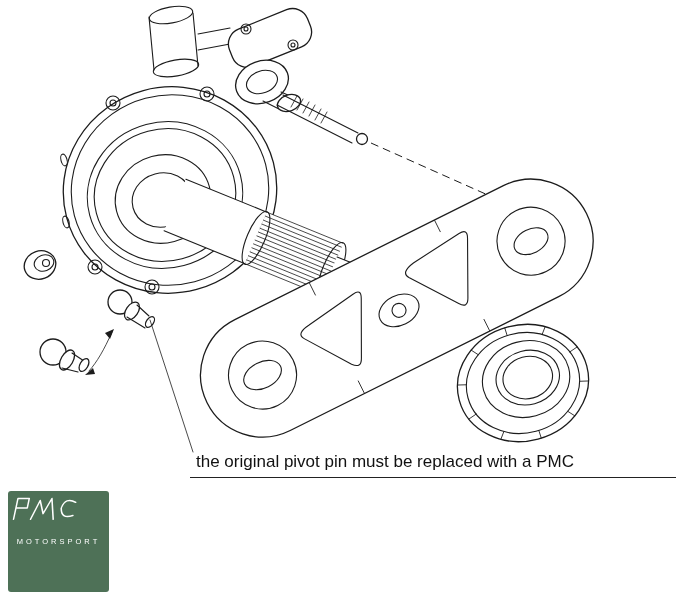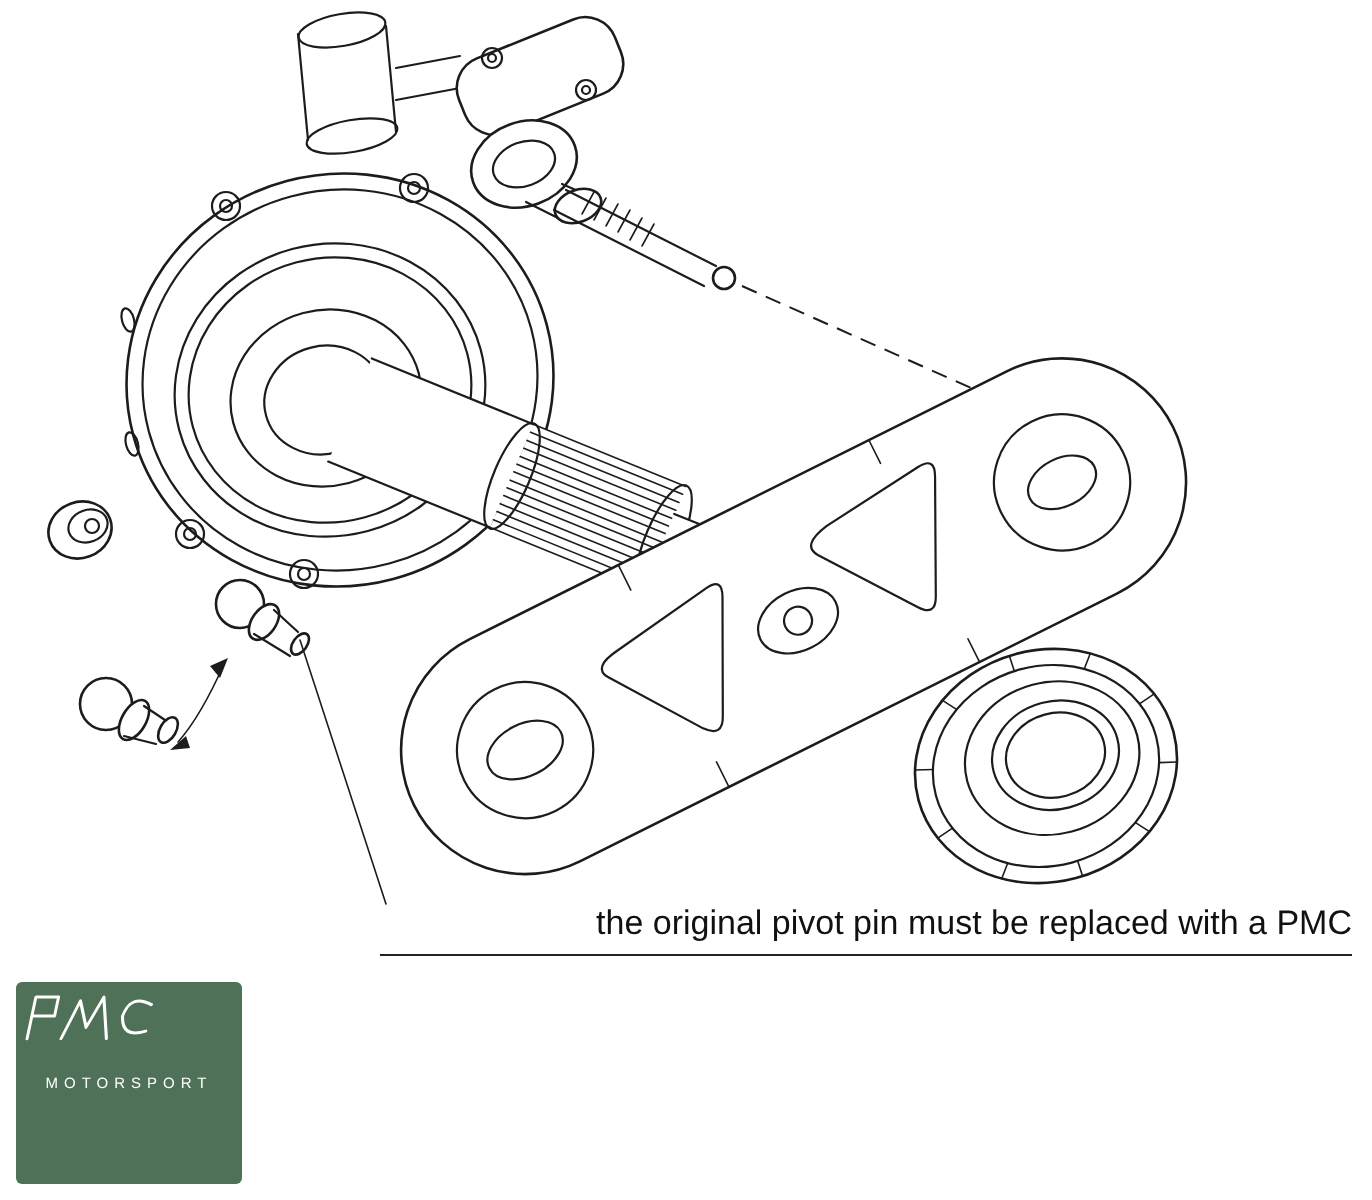--- a/index.html
+++ b/index.html
@@ -1,28 +1,28 @@
 <!DOCTYPE html>
 <html><head>
 <meta charset="utf-8">
 <style>
   html,body{margin:0;padding:0;background:#fff;}
   .page{position:relative;width:686px;height:600px;background:#ffffff;
-        font-family:"Liberation Sans",sans-serif;overflow:hidden;text-align:right;}
+        font-family:"Liberation Sans",sans-serif;overflow:hidden;}
   svg{position:absolute;left:0;top:0;}
   .ln{fill:none;stroke:#1c1c1c;stroke-width:1.1;stroke-linecap:round;stroke-linejoin:round;}
   .lnt{fill:none;stroke:#1c1c1c;stroke-width:0.8;stroke-linecap:round;}
   .wfill{fill:#ffffff;stroke:#1c1c1c;stroke-width:1.3;stroke-linejoin:round;}
   .wonly{fill:#ffffff;stroke:none;}
   .dash{fill:none;stroke:#1c1c1c;stroke-width:1;stroke-dasharray:8 5;}
   .arrow{fill:#1c1c1c;stroke:none;}
   .caption{position:absolute;left:190px;top:452px;width:480px;
            font-size:17px;color:#111;border-bottom:1.4px solid #222;
            padding:0 0 5px 6px;white-space:nowrap;}
-  .logo-box{position:absolute;left:8px;top:491px;width:113px;height:101px;
+  .logo-box{position:absolute;left:8px;top:491px;width:101px;height:101px;
             background:#4e7157;border-radius:3px;display:flex;flex-direction:column;
             align-items:center;justify-content:center;gap:7px;}
   .logo-sub{color:#ffffff;font-size:7.5px;letter-spacing:3px;font-weight:400;}
   .watermark{position:absolute;right:16px;top:540px;font-size:38px;font-weight:700;
              color:#c7c7c7;letter-spacing:2px;}
 </style>
 </head>
 <body>
 
 <div class="page">

